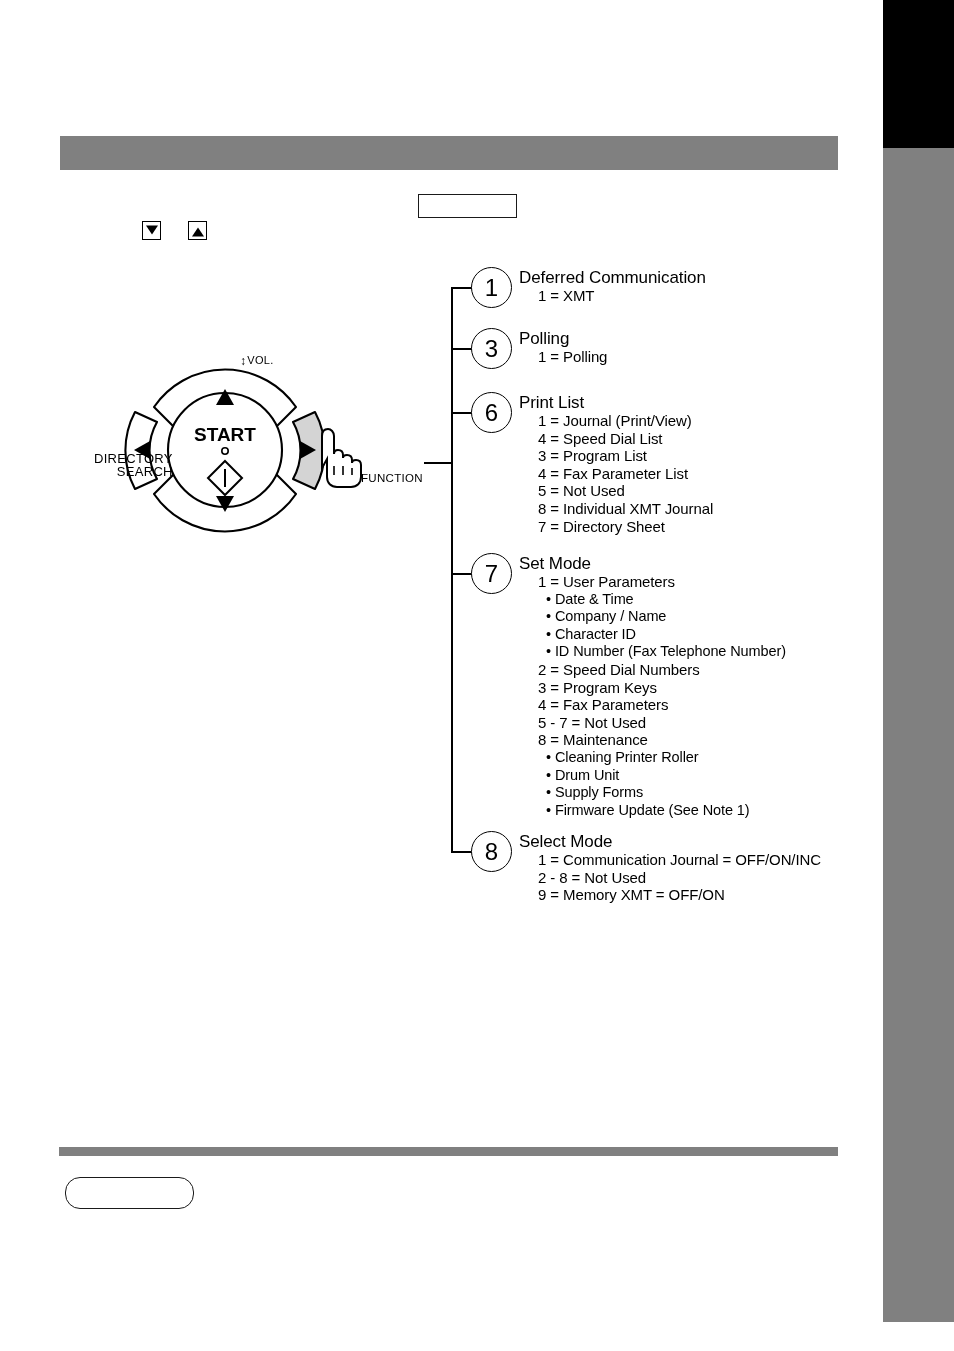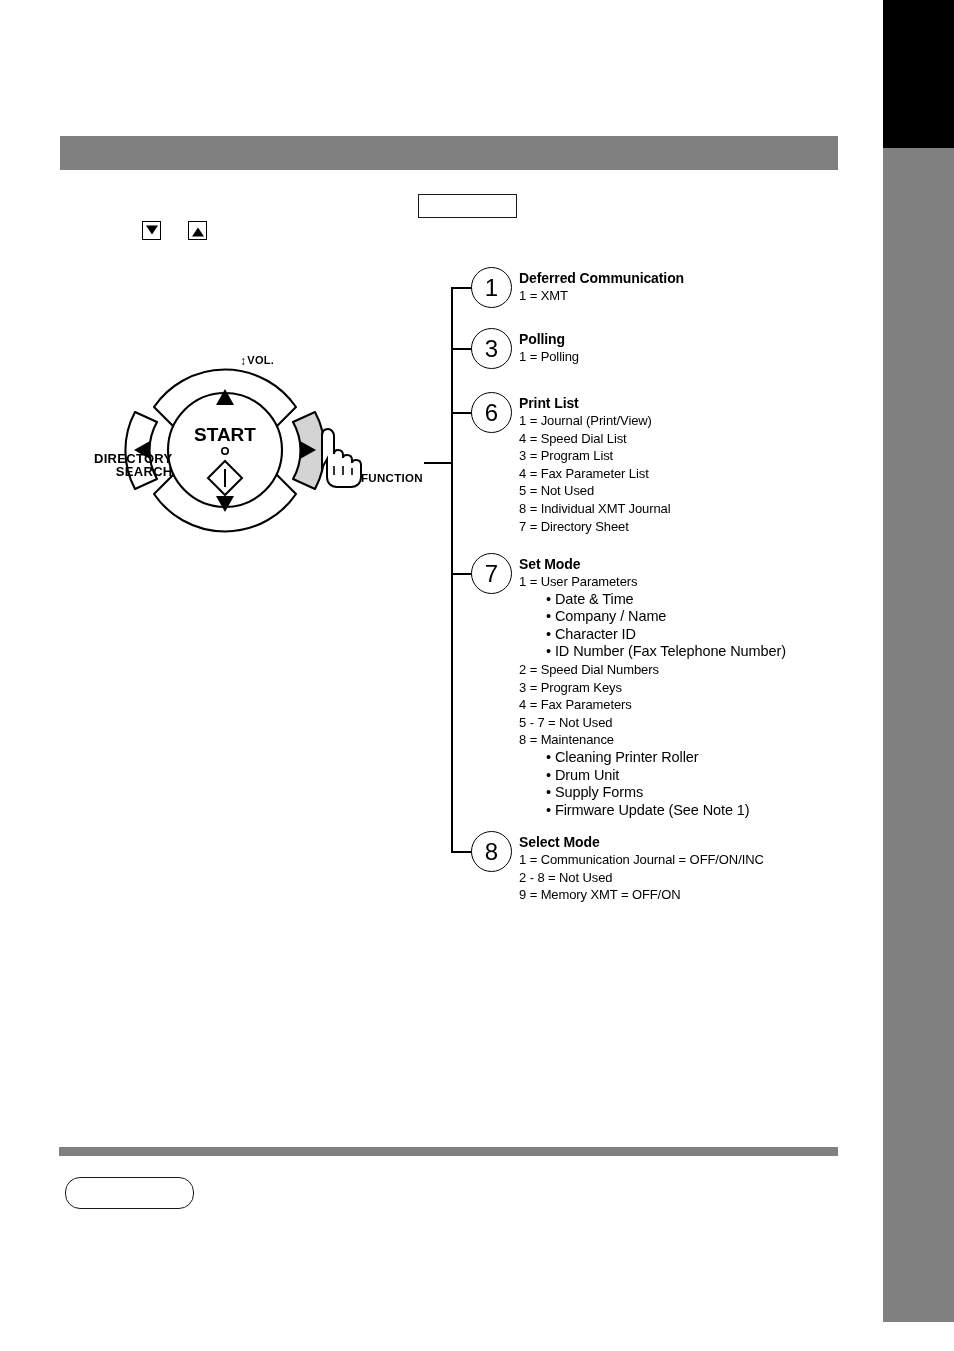--- a/index.html
+++ b/index.html
@@ -91,21 +91,21 @@
   
   .keypad {
     position: absolute;
     left: 95px; top: 348px;
     width: 300px; height: 205px;
   }
   .keypad svg { display: block; }
 
   .kp-label {
     position: absolute;
-    font-weight: bold;
+    font-weight: normal;
     font-size: 11.5px;
     letter-spacing: 0.3px;
     color: #000;
     white-space: nowrap;
   }
   #label-vol {
     left: 240px; top: 354px;
     font-size: 11px;
   }
   #label-vol .volglyph {
@@ -167,29 +167,30 @@
     line-height: 1;
     font-family: "Liberation Sans", sans-serif;
   }
   .node-body {
     position: absolute;
     left: 48px;
     top: 2px;
     white-space: nowrap;
   }
   .node-title {
-    font-size: 14px;
-    font-weight: bold;
+    font-size: 17px;
+    font-weight: normal;
     line-height: 18px;
     letter-spacing: -0.1px;
   }
   .node-item {
-    font-size: 13px;
+    font-size: 15px;
     line-height: 17.6px;
     letter-spacing: -0.1px;
+    margin-left: 19px;
   }
   .node-subitem {
     font-size: 14.5px;
     line-height: 17.6px;
     letter-spacing: -0.1px;
     padding-left: 27px;
   }
 </style>
 </head>
 <body>

